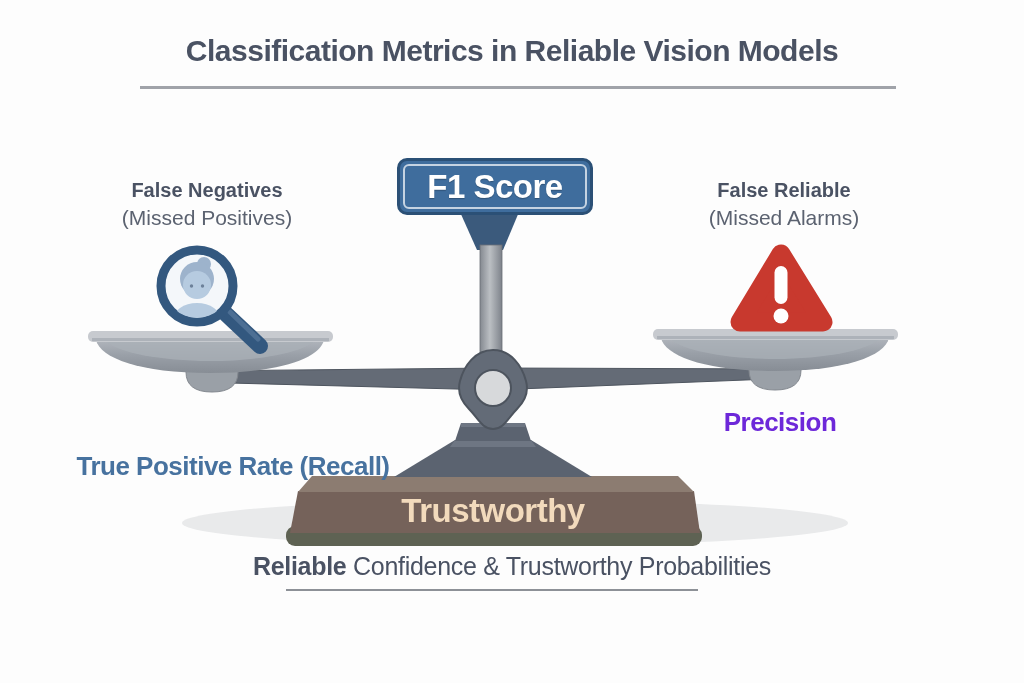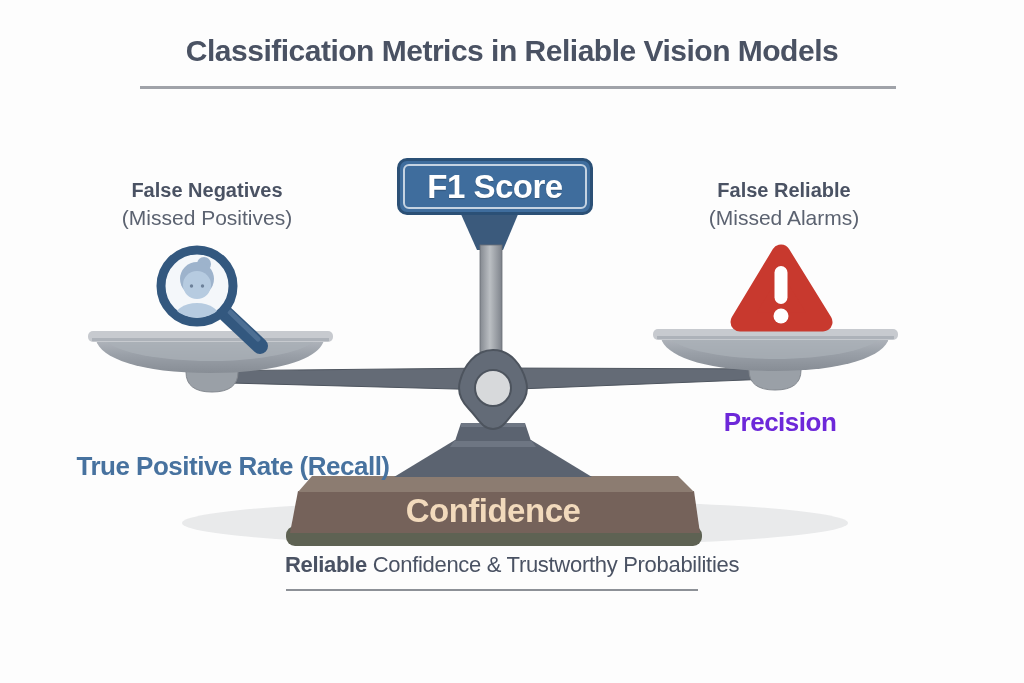--- a/index.html
+++ b/index.html
@@ -41,21 +41,21 @@
   #precision-label{
     top:407px;left:655px;width:250px;text-align:center;
     font-size:26px;font-weight:bold;color:#6d28d9;letter-spacing:-0.5px;z-index:3;
   }
   #calibration-label{
     top:492px;left:343px;width:300px;text-align:center;
     font-size:33px;font-weight:bold;color:#f2dabc;letter-spacing:-0.5px;z-index:3;
   }
   #caption{
     top:552px;left:0;width:1024px;text-align:center;
-    font-size:22px;color:#4a5263;letter-spacing:-0.3px;z-index:3;
+    font-size:25px;color:#4a5263;letter-spacing:-0.3px;z-index:3;
   }
   #caption .b{font-weight:bold;}
   #caption-rule{top:589px;left:286px;width:412px;height:2px;background:#8d9197;z-index:3;}
 </style>
 </head>
 <body>
 
 <div class="abs" id="title">Classification Metrics in Reliable Vision Models</div>
 <div class="abs" id="title-rule"></div>
 
@@ -148,18 +148,18 @@
 </svg>
 
 <div class="abs" id="f1-sign">
   <div class="inner"></div>
   <div class="txt">F1 Score</div>
 </div>
 
 <div class="abs" id="recall-label">True Positive Rate (Recall)</div>
 <div class="abs" id="precision-label">Precision</div>
 
-<div class="abs" id="calibration-label">Confidence</div>
+<div class="abs" id="calibration-label">Trustworthy</div>
 
 <div class="abs" id="caption">
   <span class="b">Reliable</span><span> Confidence &amp; Trustworthy Probabilities</span>
 </div>
 <div class="abs" id="caption-rule"></div>
 
 </body></html>

